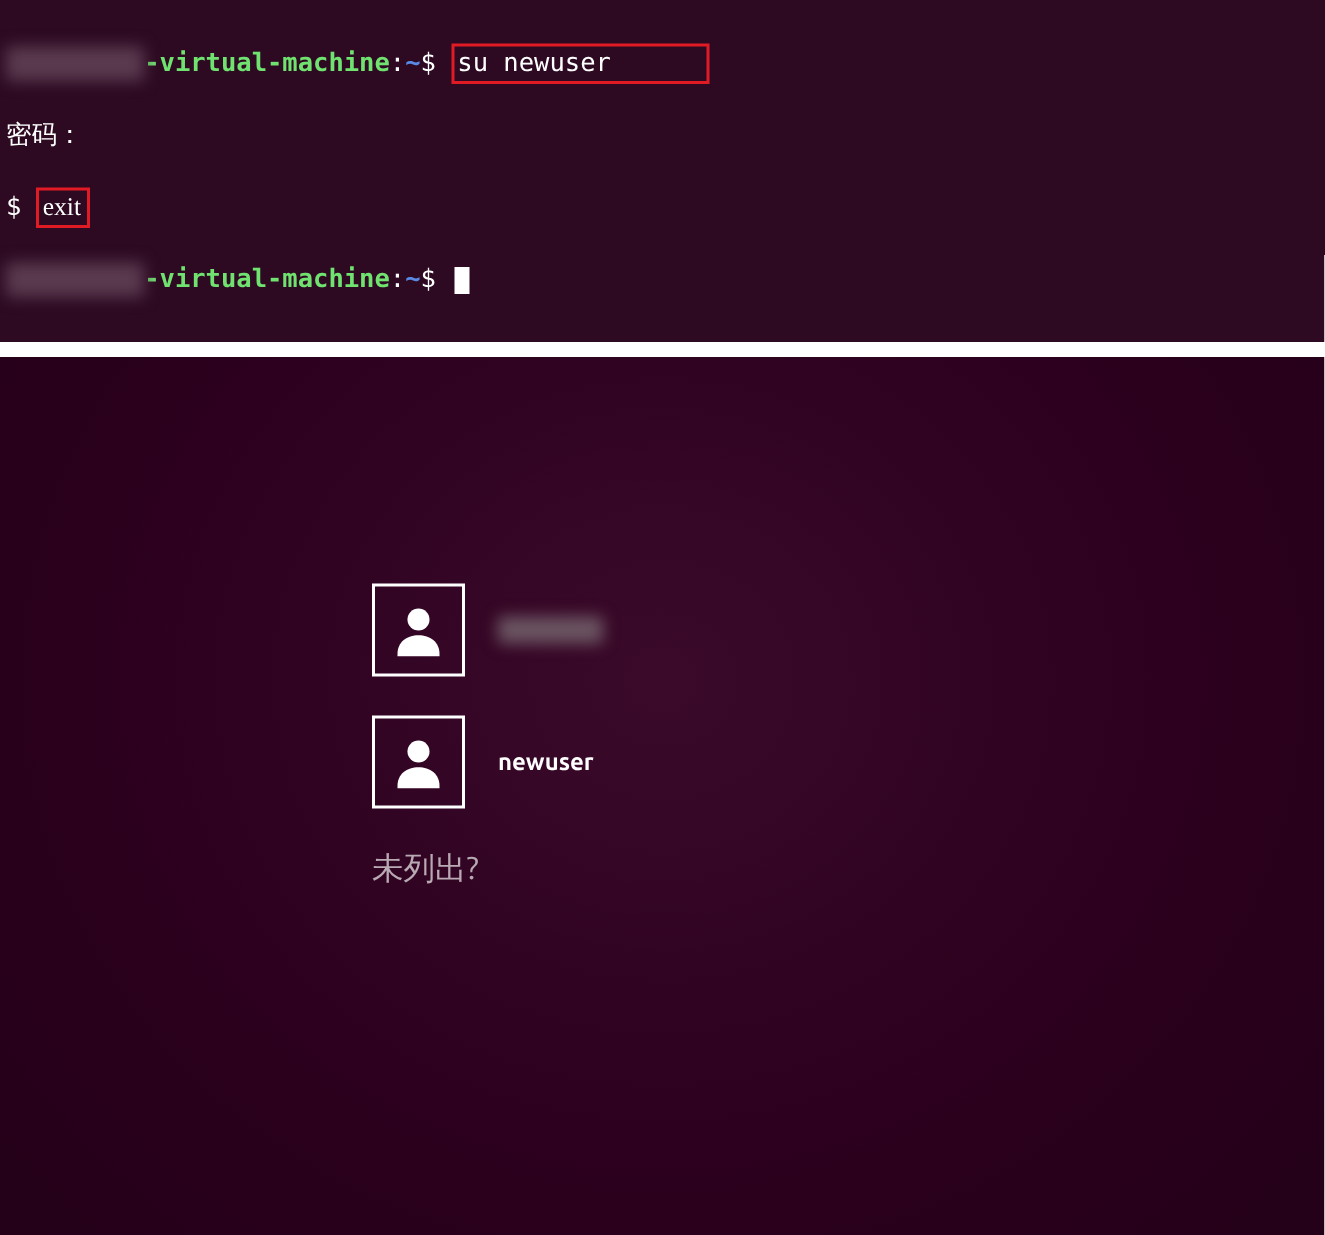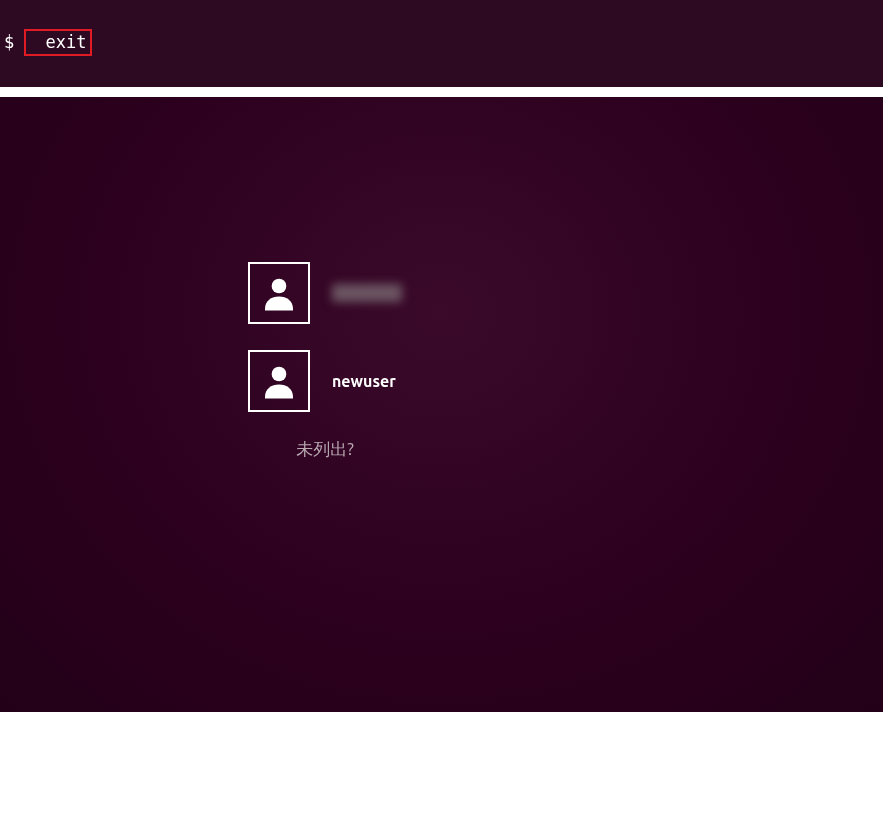--- a/index.html
+++ b/index.html
@@ -21,21 +21,21 @@
     position: relative;
   }
   .prompt-user { color: #6fe26f; font-weight: bold; }
   .prompt-path { color: #5b8ae6; font-weight: bold; }
   .prompt-white { color: #ffffff; }
   .red-box {
     border: 2px solid #e01b24;
     padding: 0 2px;
     display: inline-block;
   }
-  .red-box.tight { padding: 0 4px 0 19px; }
+  .red-box.tight { padding: 0 4px 0 2px; font-family: Liberation Serif, serif; }
   .cursor {
     display: inline-block;
     width: 10px;
     height: 18px;
     background: #ffffff;
     vertical-align: text-bottom;
     margin-left: 2px;
   }
   .blurred {
     filter: blur(5px);
@@ -51,22 +51,21 @@
     background: radial-gradient(ellipse at 50% 35%, #3b0a2a 0%, #2c001e 55%, #230018 100%);
     height: 615px;
     margin-top: 10px;
     position: relative;
     font-family: "Ubuntu", "DejaVu Sans", sans-serif;
     color: #ffffff;
   }
   .user-list {
     position: absolute;
     left: 248px;
-    top: 165px;
-    text-align: center;
+    top: 151px;
   }
   .user-entry {
     display: flex;
     align-items: center;
     margin-bottom: 26px;
     cursor: pointer;
   }
   .avatar-box {
     width: 62px;
     height: 62px;
@@ -86,30 +85,33 @@
     filter: blur(5px);
     background: #6b5562;
     color: transparent;
     width: 70px;
     height: 18px;
     border-radius: 2px;
   }
   .not-listed {
     margin-top: 10px;
     margin-left: 0;
-    font-size: 17px;
+    font-size: 21px;
     color: #b8a9b2;
     cursor: pointer;
   }
 </style>
 </head>
 <body>
 
 <div class="terminal">
+<div><span class="blurred">xxxxxxxxx</span><span class="prompt-user">-virtual-machine</span><span class="prompt-white">:</span><span class="prompt-path">~</span><span class="prompt-white">$ </span><span class="red-box"><span>su newuser</span>      </span></div>
+<div>密码：</div>
 <div><span>$ </span><span class="red-box tight"><span>exit</span></span></div>
+<div><span class="blurred">xxxxxxxxx</span><span class="prompt-user">-virtual-machine</span><span class="prompt-white">:</span><span class="prompt-path">~</span><span class="prompt-white">$ </span><span class="cursor"></span></div>
 </div>
 
 <div class="login-screen">
   <div class="user-list">
 
     <div class="user-entry">
       <div class="avatar-box">
         <svg viewBox="0 0 24 24">
           <circle cx="12" cy="8" r="4.2"></circle>
           <path d="M4 21c0-4.4 3.6-7 8-7s8 2.6 8 7v1H4z"></path>

